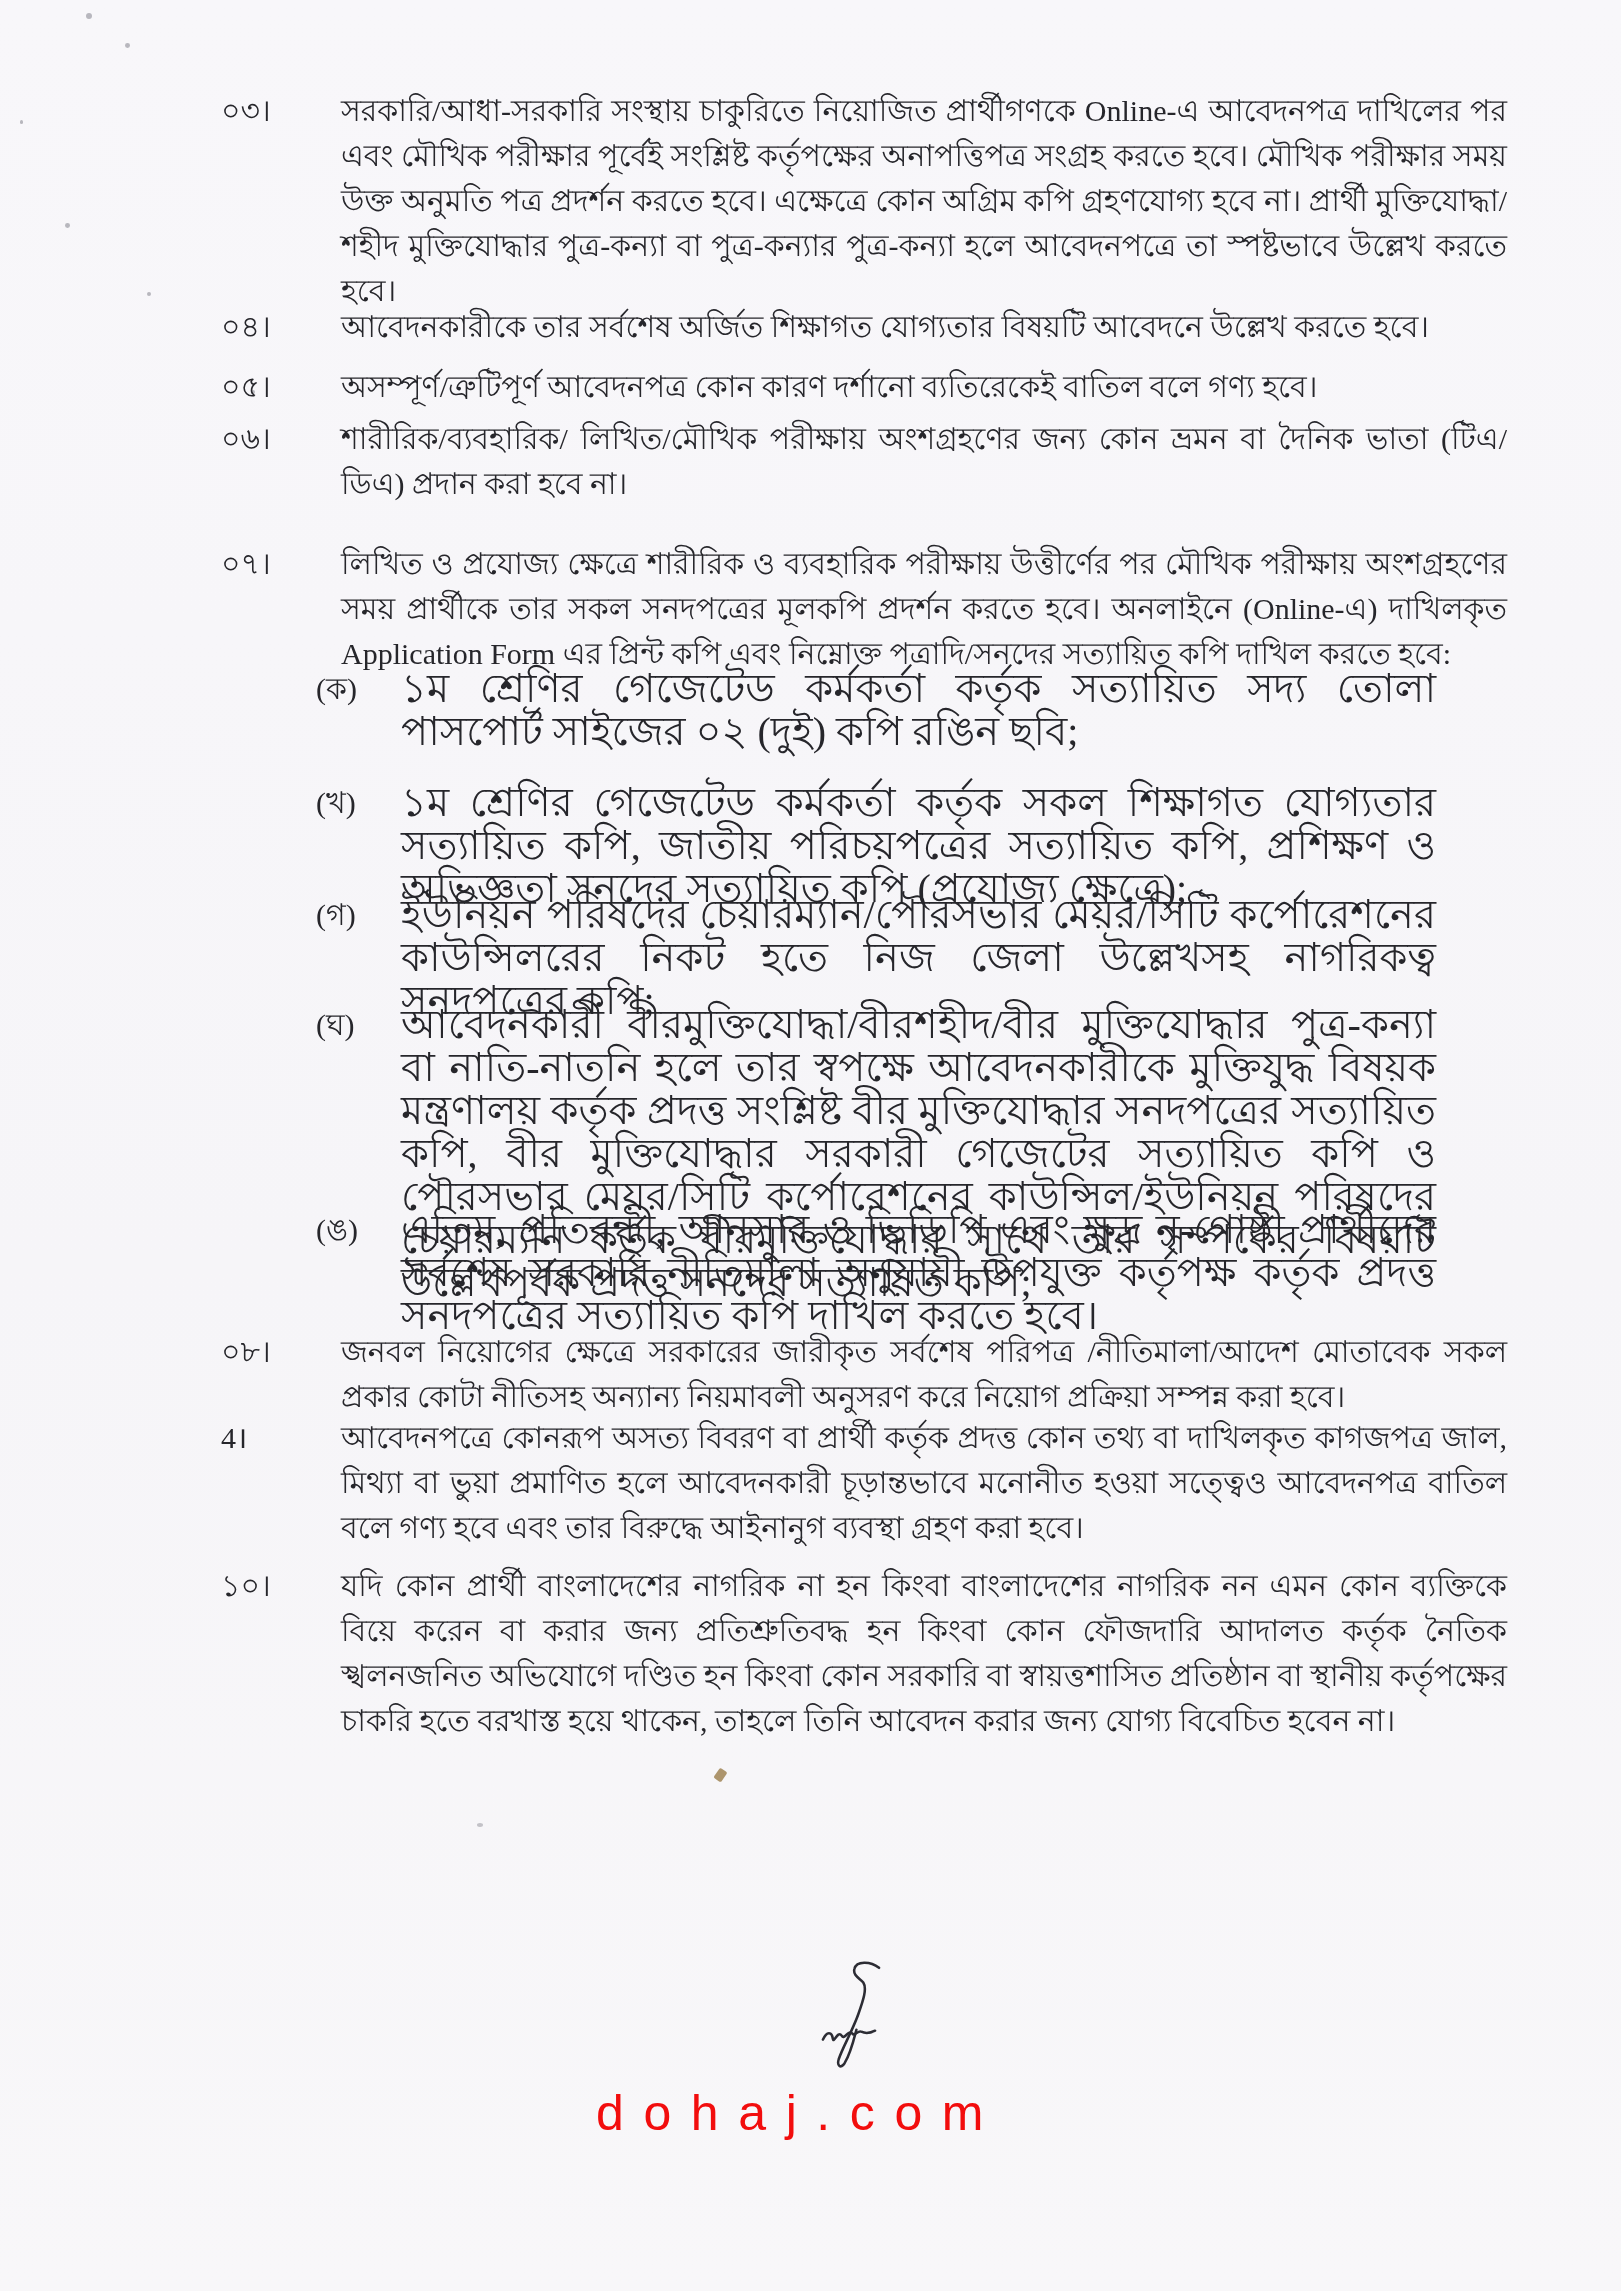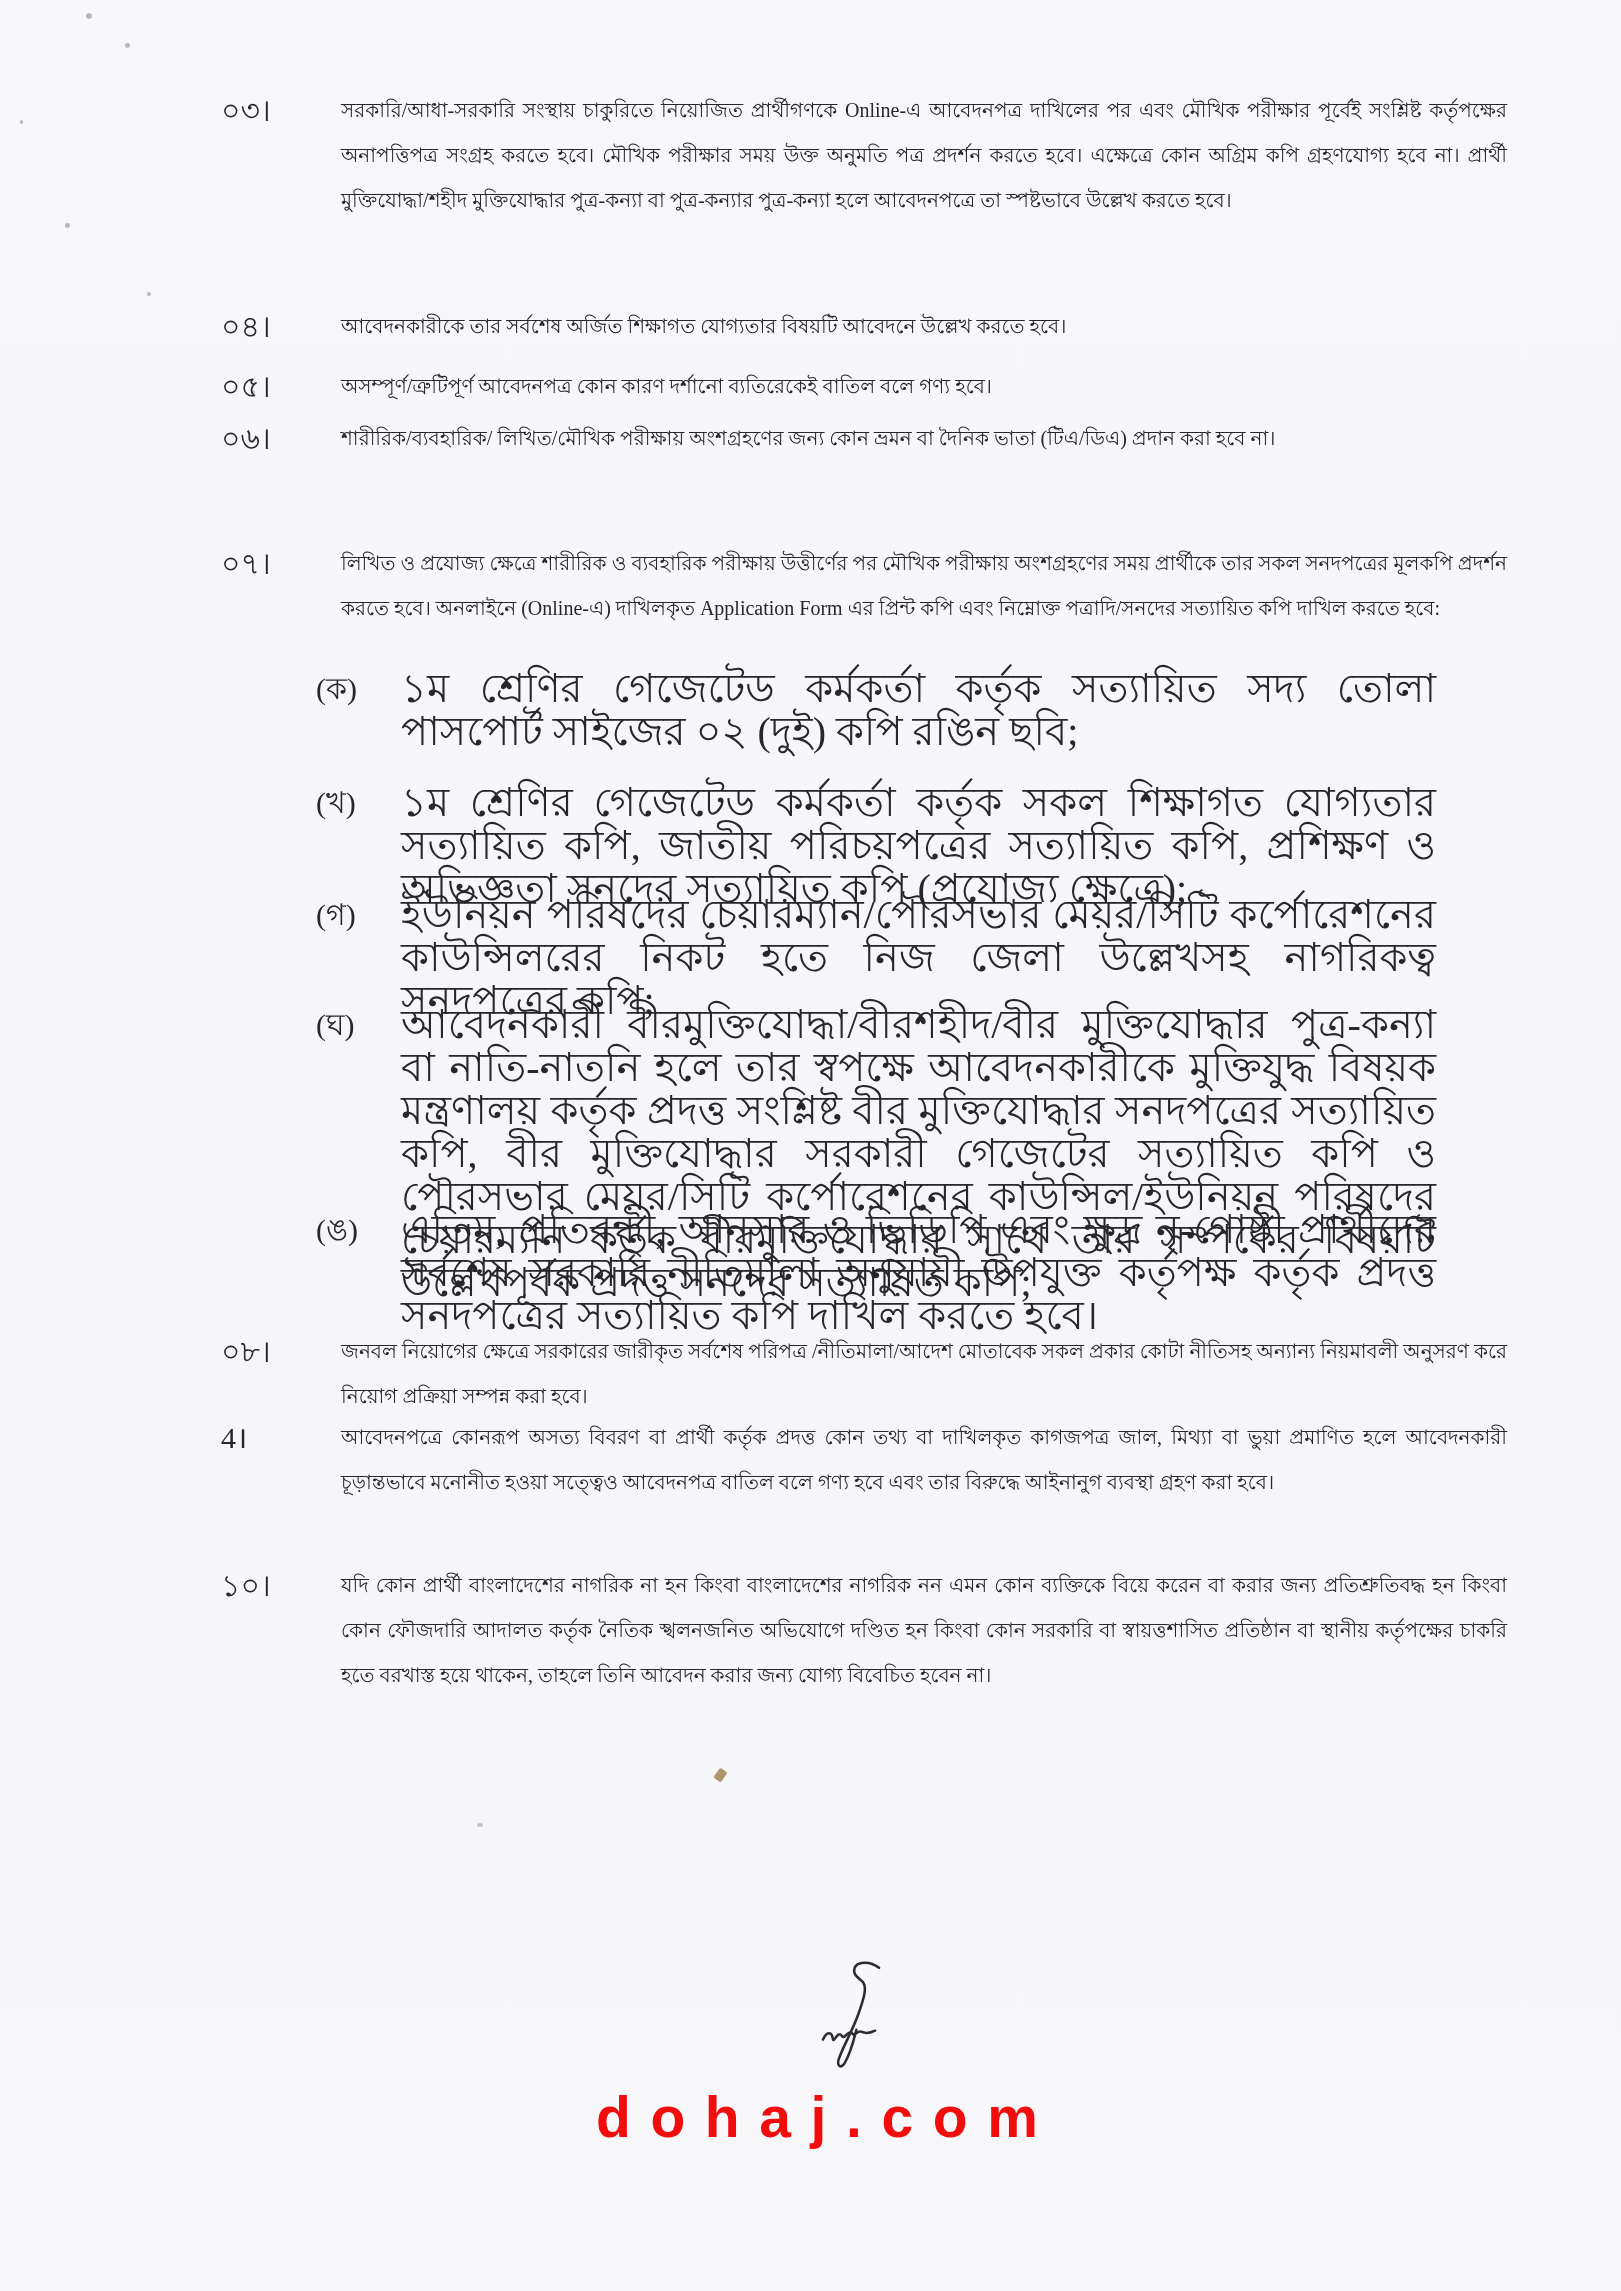--- a/index.html
+++ b/index.html
@@ -5,28 +5,28 @@
   html,body{margin:0;padding:0;}
   body{
     width:1621px;height:2292px;position:relative;overflow:hidden;
     background:#f7f6f9;
     font-family:"Liberation Serif","DejaVu Sans",serif;
     color:#26262b;
   }
   .page-tint{position:absolute;inset:0;background:linear-gradient(180deg,#f8f7fa 0%,#f6f5f8 55%,#f8f7f9 100%);}
   .clause{position:absolute;left:221px;display:flex;gap:44px;}
   .clause .num{width:76px;flex:none;font-size:30px;line-height:45px;}
-  .clause .body{width:1166px;font-size:20px;line-height:45px;text-align:justify;text-align-last:left;}
+  .clause .body{width:1166px;font-size:30px;line-height:45px;text-align:justify;text-align-last:left;}
   .sub{position:absolute;left:316px;display:flex;}
   .sub .slabel{width:85px;flex:none;font-size:30px;line-height:43px;}
   .sub .sbody{width:1035px;font-size:40px;line-height:43px;text-align:justify;text-align-last:left;font-family:Liberation Serif, serif;}
   .watermark{
     position:absolute;left:596px;top:2084px;
     font-family:"Liberation Sans",sans-serif;
-    font-size:57px;letter-spacing:19.6px;font-weight:700;
+    font-size:50px;letter-spacing:19.6px;font-weight:400;
     color:#f20d0d;white-space:nowrap;
   }
   .sig{position:absolute;left:799px;top:1955px;width:103px;height:118px;}
   .speck{position:absolute;border-radius:50%;background:#83838c;opacity:.55;}
   .speck.brown{background:#9a7d4a;opacity:.8;border-radius:2px;}
 </style>
 </head>
 <body>
 
 <div class="page-tint"></div>

